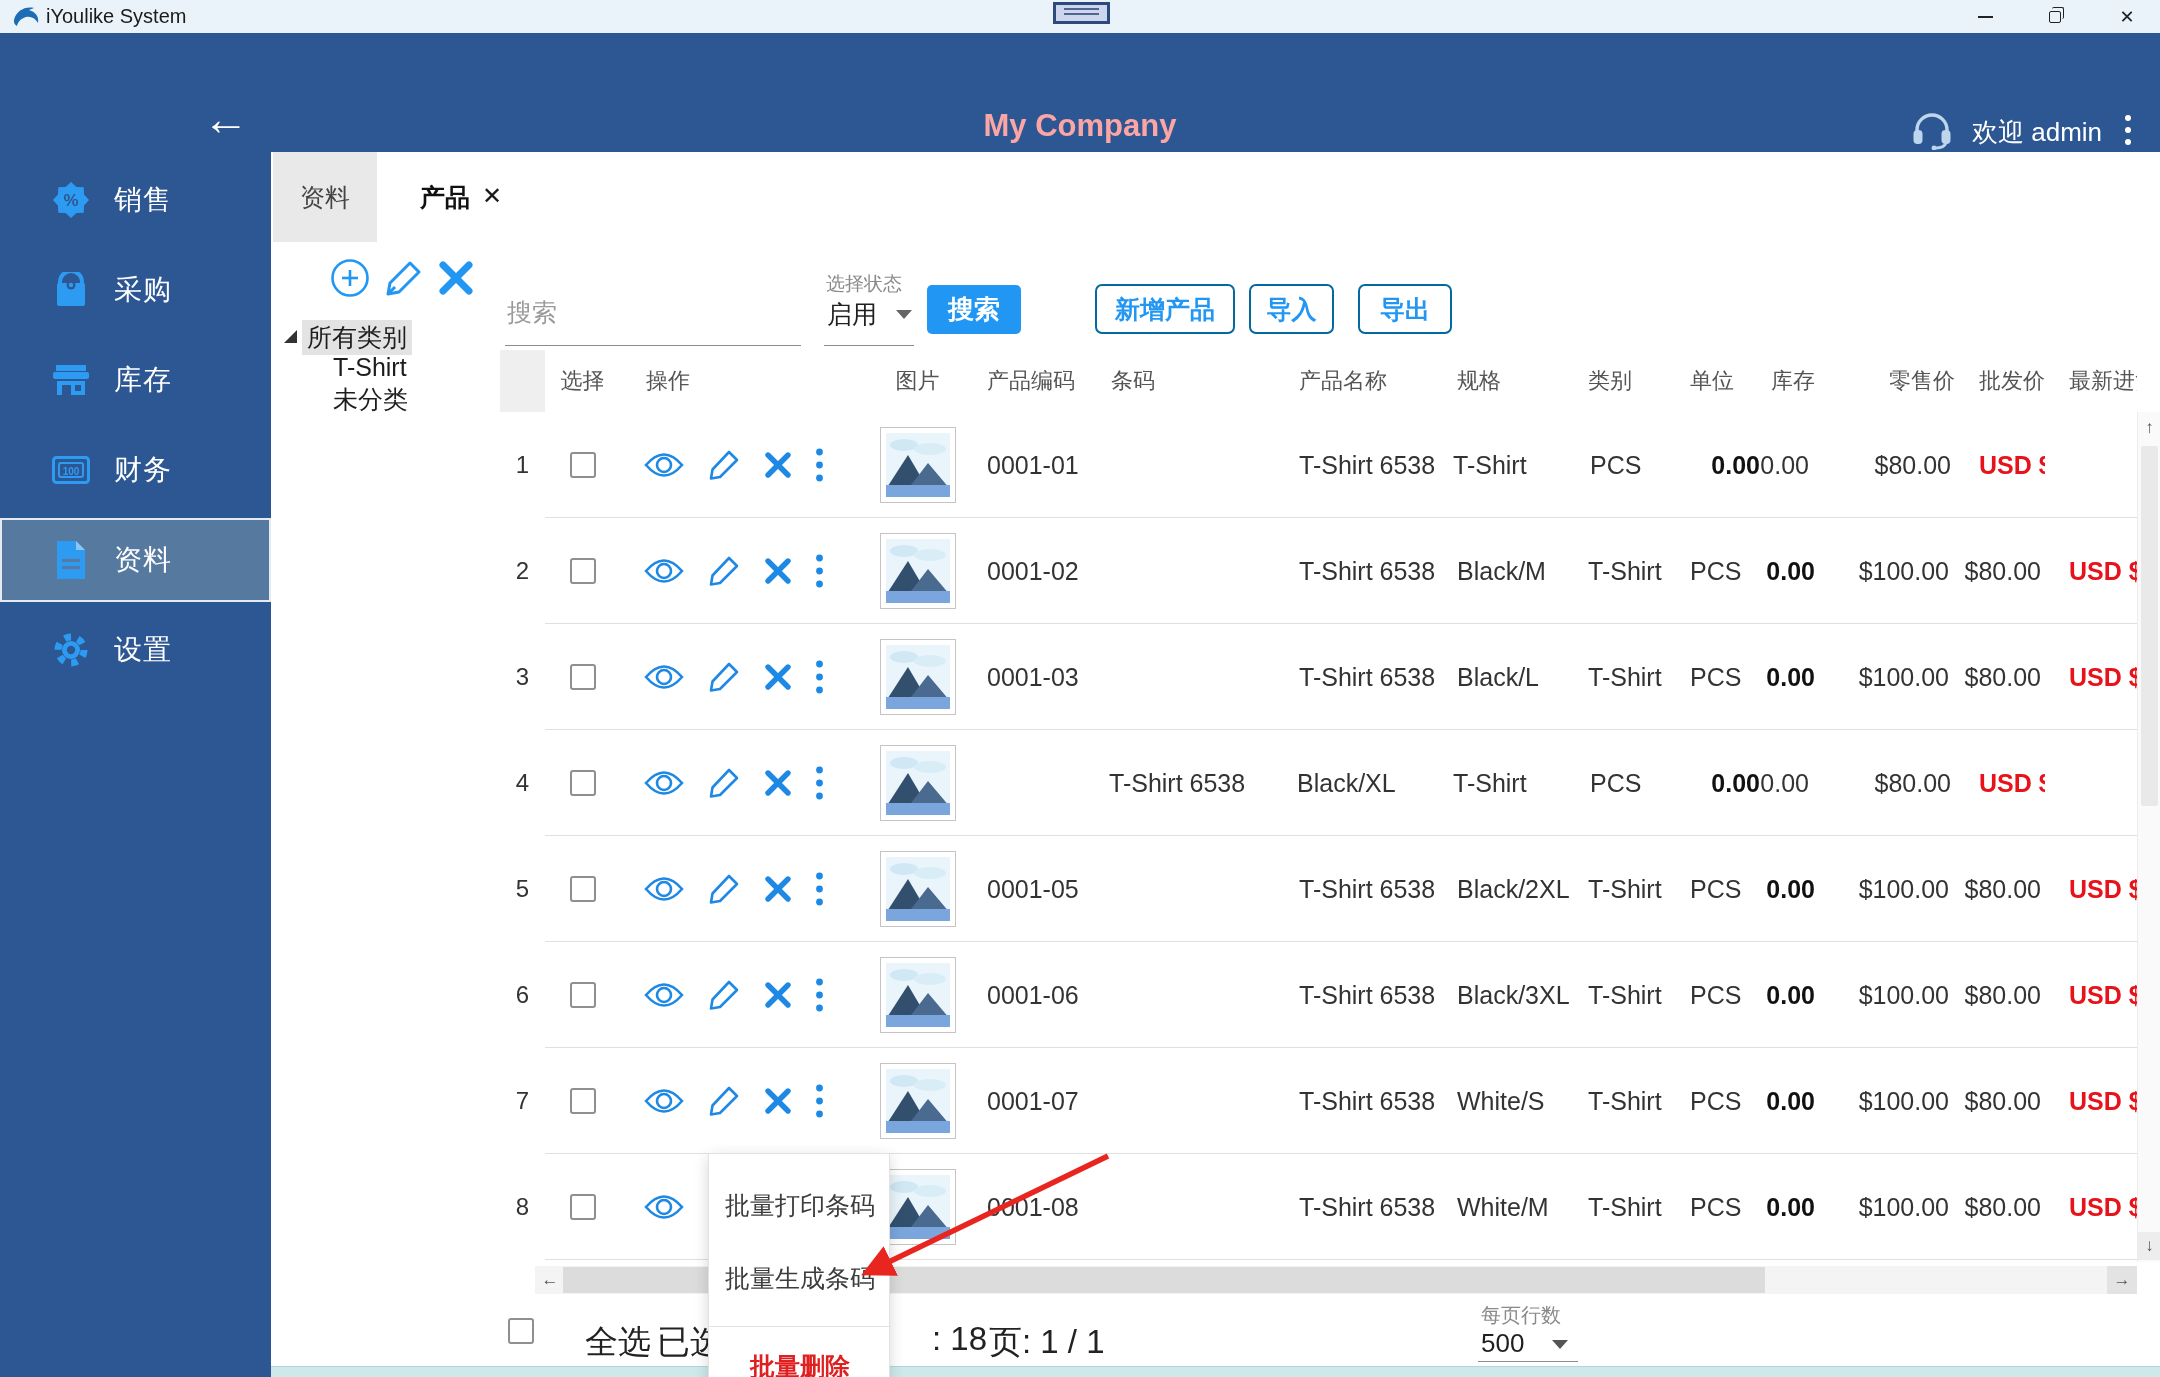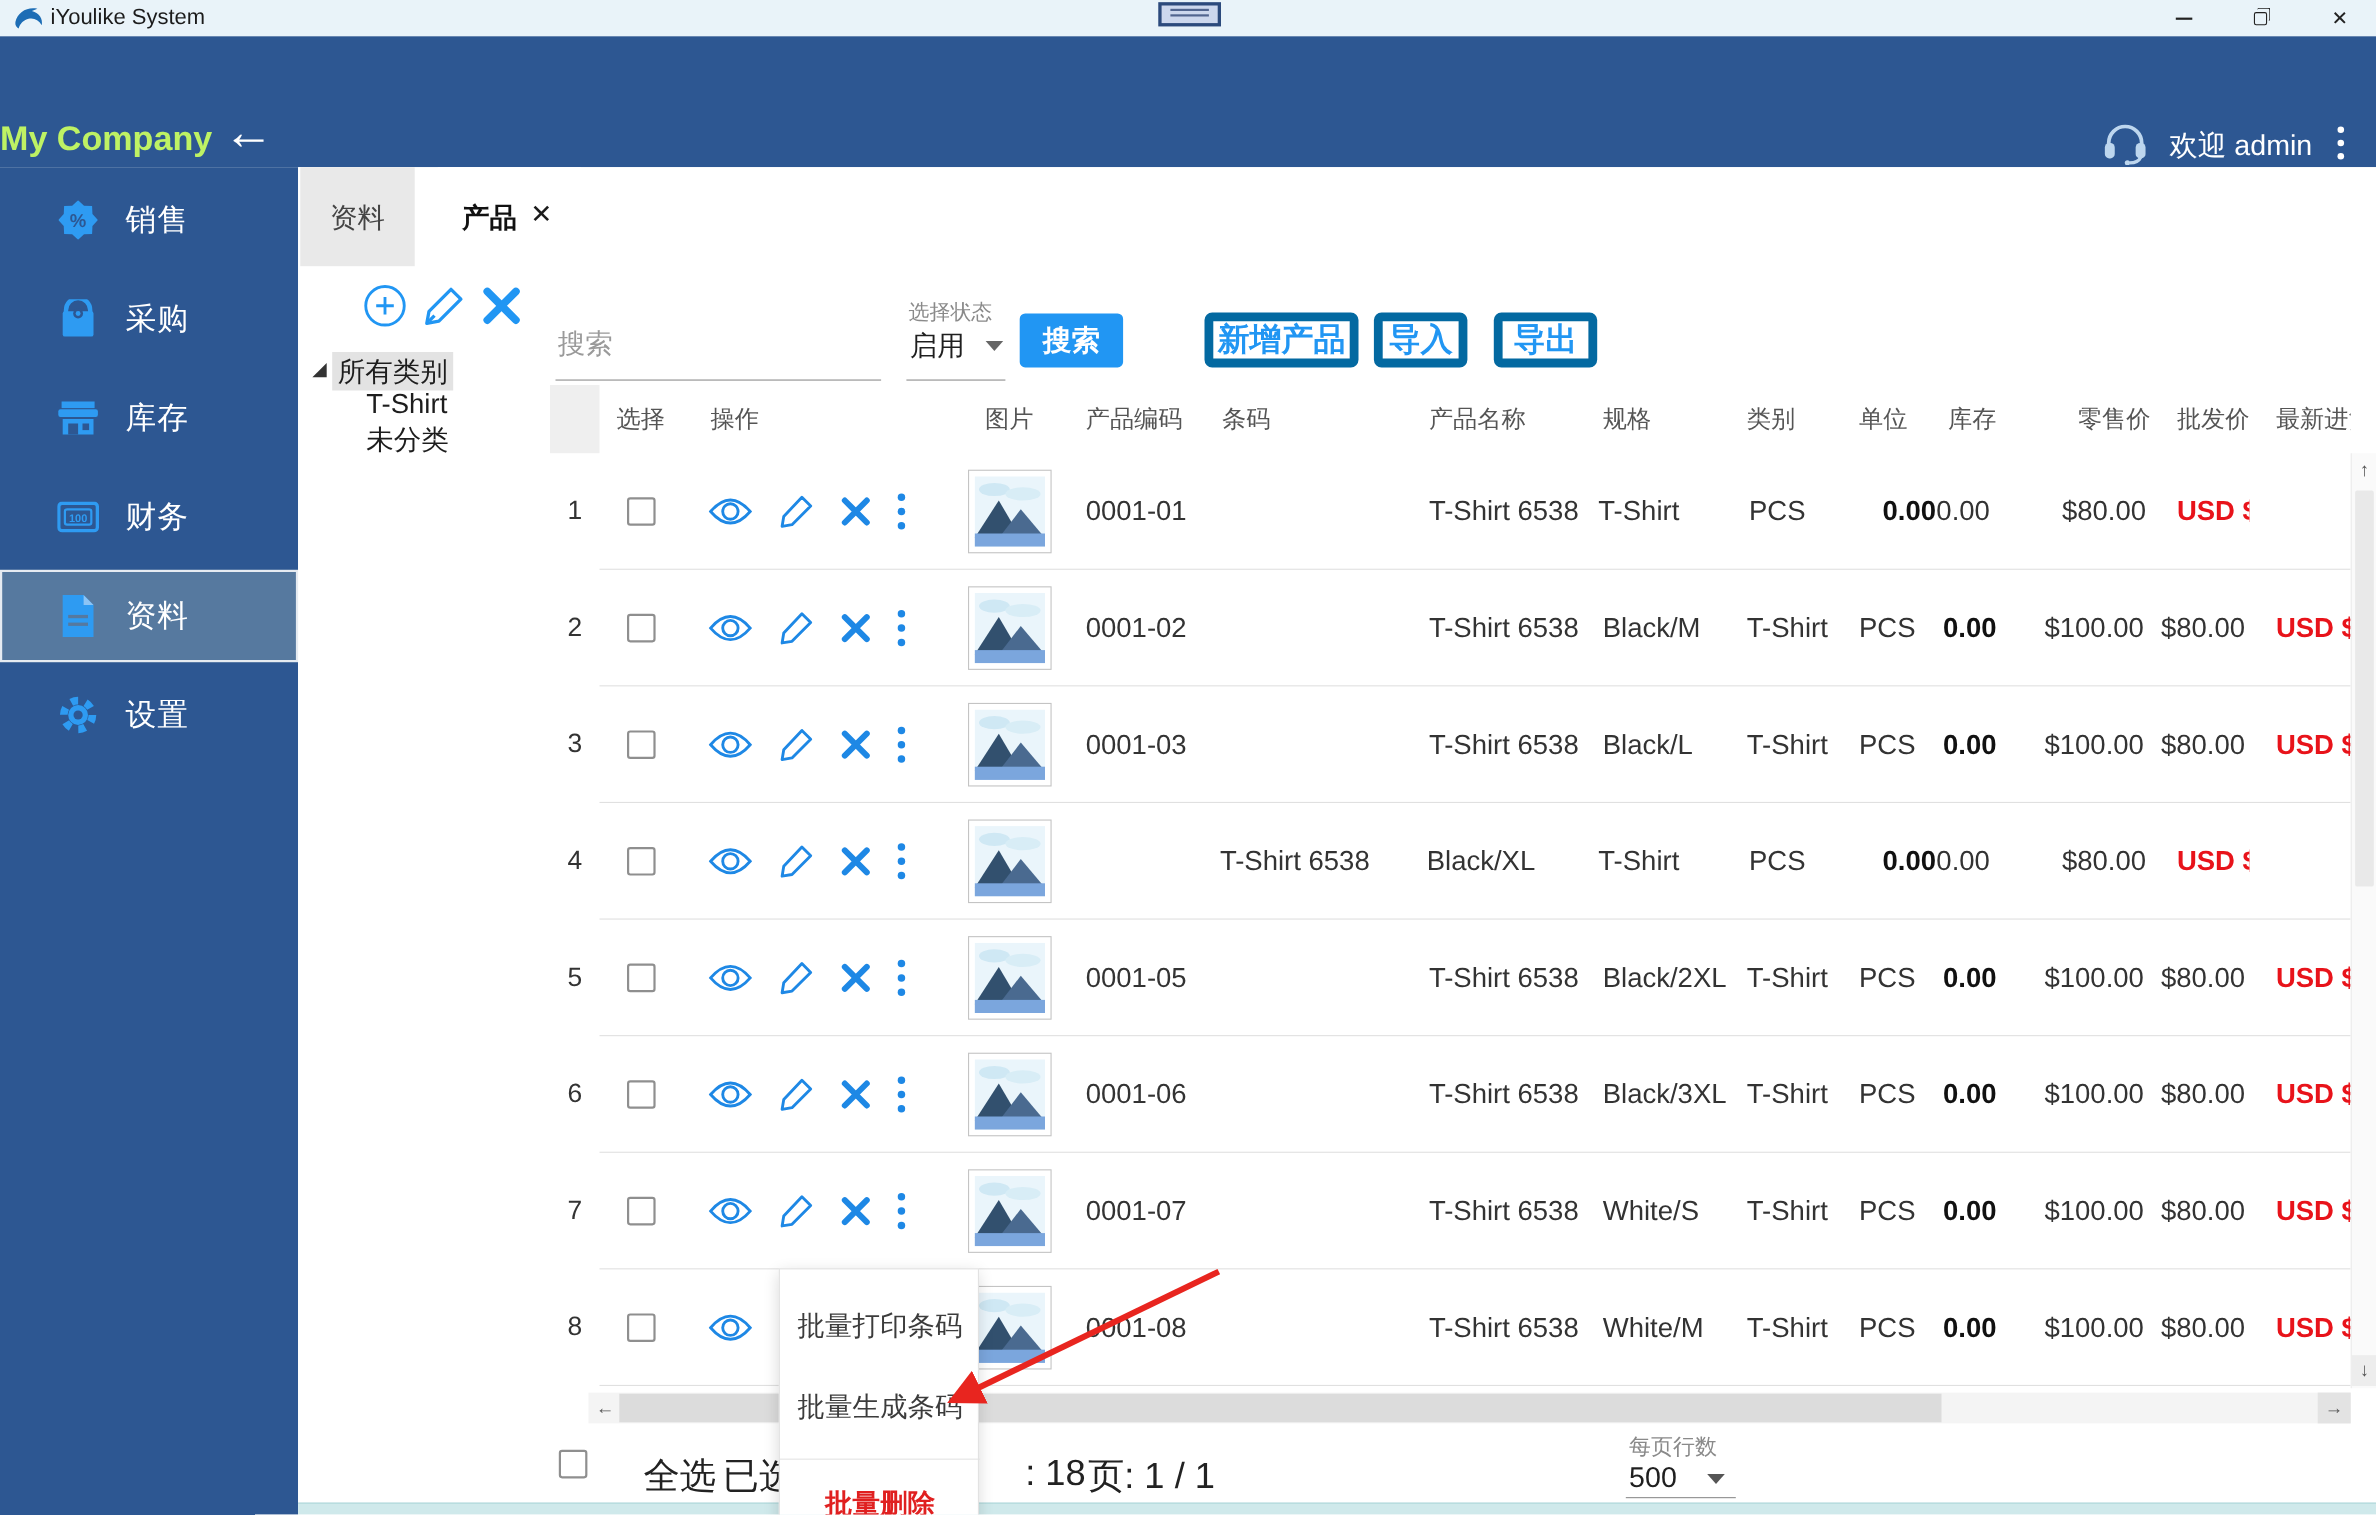--- a/index.html
+++ b/index.html
@@ -16,21 +16,21 @@
   .winbtn { position:absolute; top:0; width:46px; height:33px; display:flex; align-items:center; justify-content:center; color:#222; }
   .winbtn.min { left:1962px; } .winbtn.max { left:2032px; } .winbtn.close { left:2104px; }
   .glyph-min { width:15px; height:0; border-top:2px solid #222; }
   .glyph-max { position:relative; width:12px; height:12px; border:1.6px solid #222; border-radius:2px; }
   .glyph-max::before { content:''; position:absolute; left:2px; top:-5px; width:11px; height:11px; border:1.6px solid #222; border-left:none; border-bottom:none; border-radius:2px; }
   .glyph-close { font-size:18px; line-height:18px; }
 
   
   .app-header { position:absolute; left:0; top:33px; width:2160px; height:119px; background:#2d5792; }
   .back-arrow { position:absolute; left:203px; top:63px; color:#fff; font-size:46px; line-height:46px; font-weight:400; }
-  .company-title { position:absolute; left:0; top:75px; width:2160px; text-align:left; color:#bef264; font-size:31px; font-weight:600; }
+  .company-title { position:absolute; left:0; top:75px; width:2160px; text-align:center; color:#fca5a5; font-size:31px; font-weight:600; }
   .headset { position:absolute; left:1910px; top:75px; }
   .welcome { position:absolute; left:1972px; top:82px; color:#fff; font-size:26px; }
   .kebab-v { position:absolute; left:2118px; top:75px; width:20px; height:44px; display:flex; flex-direction:column; align-items:center; justify-content:center; gap:6px; }
   .kebab-v i { width:6px; height:6px; border-radius:50%; background:#fff; }
 
   
   .sidebar { position:absolute; left:0; top:152px; width:271px; height:1225px; background:#2d5792; }
   .side-item { position:absolute; left:0; width:271px; height:84px; display:flex; align-items:center; }
   .side-item .s-icon { margin-left:52px; width:38px; display:flex; justify-content:center; }
   .side-item .s-label { margin-left:24px; color:#fff; font-size:28px; letter-spacing:1px; }
@@ -56,21 +56,21 @@
   
   .search-ph { position:absolute; left:507px; top:296px; font-size:25px; color:#9a9a9a; }
   .u-line { position:absolute; height:1px; background:#8d8d8d; }
   .ul-search { left:505px; top:345px; width:296px; }
   .status-label { position:absolute; left:826px; top:271px; font-size:19px; color:#8a8a8a; }
   .status-value { position:absolute; left:827px; top:298px; font-size:25px; color:#1f1f1f; }
   .ul-status { left:824px; top:345px; width:90px; }
   .caret { position:absolute; width:0; height:0; border-left:8px solid transparent; border-right:8px solid transparent; border-top:9px solid #666; }
   .caret.status { left:896px; top:310px; }
   .btn-primary { position:absolute; left:927px; top:285px; width:94px; height:49px; background:#2196f3; border-radius:5px; color:#fff; font-size:26px; font-weight:600; display:flex; align-items:center; justify-content:center; }
-  .btn-outline { position:absolute; top:284px; height:50px; border:8px solid #0369a1; border-radius:7px; color:#2196f3; font-size:29px; font-weight:600; display:flex; align-items:center; justify-content:center; background:#fff; }
+  .btn-outline { position:absolute; top:284px; height:50px; border:2px solid #0369a1; border-radius:7px; color:#2196f3; font-size:25px; font-weight:600; display:flex; align-items:center; justify-content:center; background:#fff; }
   .btn-add { left:1095px; width:140px; } .btn-import { left:1249px; width:85px; } .btn-export { left:1358px; width:94px; }
 
   
   .grid-cols { display:grid; grid-template-columns:45px 75px 240px 115px 120px 190px 160px 135px 100px 80px 55px 140px 90px 92px; }
   .thead { position:absolute; left:500px; top:350px; width:1637px; height:62px; background:#fff; }
   .thead .hc { display:flex; align-items:center; font-size:22px; color:#555; overflow:hidden; white-space:nowrap; }
   .hc.num { background:#efefef; }
   .hc.pl8{padding-left:8px;} .hc.pl10{padding-left:10px;} .hc.pl12{padding-left:12px;} .hc.pl14{padding-left:14px;} .hc.pl16{padding-left:16px;} .hc.pl26{padding-left:26px;}
   .hc.center{justify-content:center;} .hc.right{justify-content:flex-end;}
   .hc.latest{padding-left:24px;}

